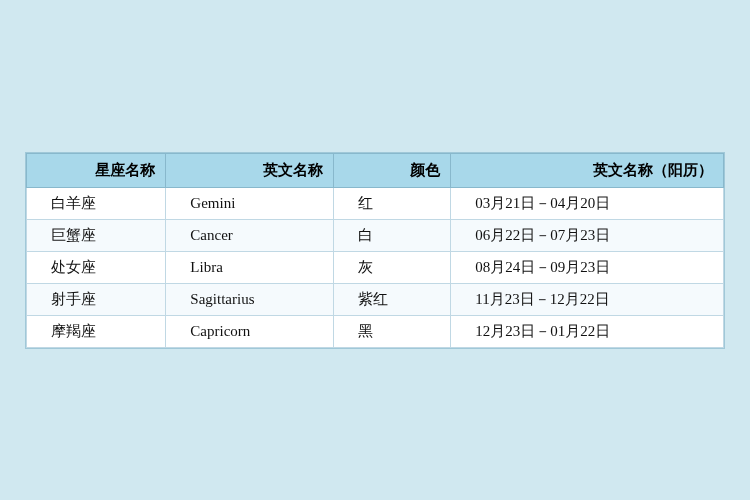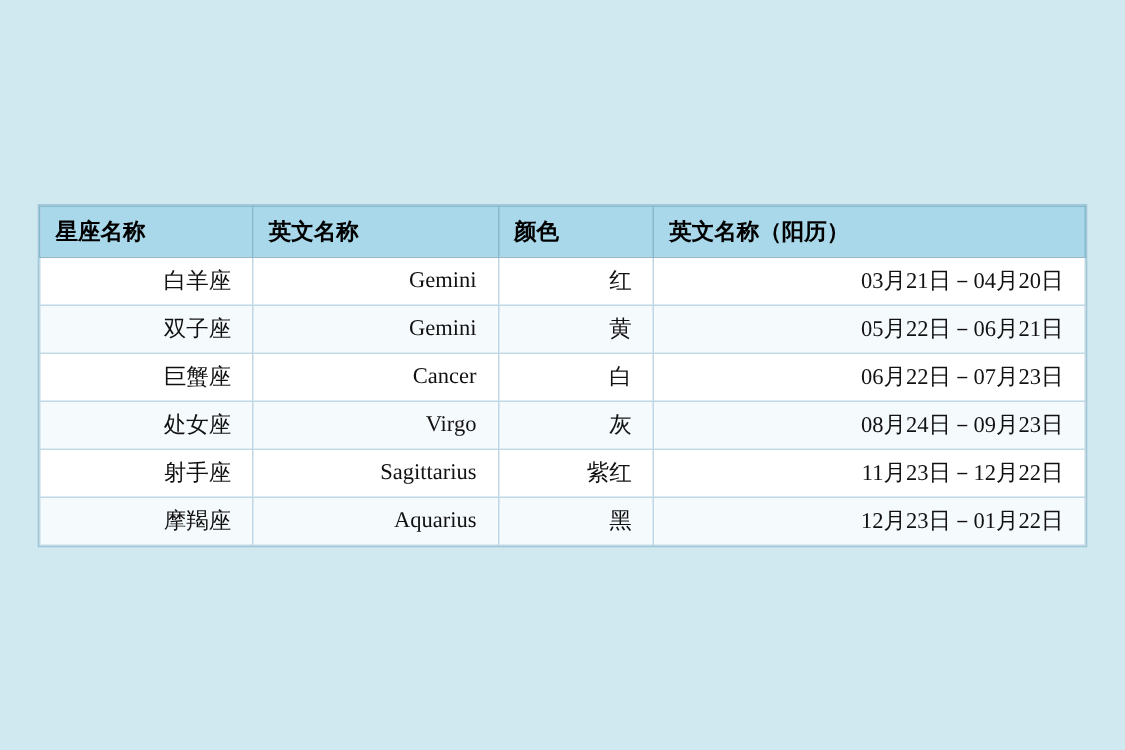--- a/index.html
+++ b/index.html
@@ -21,35 +21,35 @@
     table {
       width: 100%;
       border-collapse: collapse;
     }
     thead tr {
       background: #a8d8ea;
     }
     thead th {
       border: 1px solid #88b8cc;
       padding: 7px 10px;
-      text-align: left;
+      text-align: right;
       font-weight: bold;
       color: #000;
       font-size: 15px;
     }
     tbody tr {
       background: #fff;
     }
     tbody tr:nth-child(even) {
       background: #f5fafd;
     }
     tbody td {
       border: 1px solid #c0d8e4;
-      padding: 6px 14px;
-      text-align: right;
+      padding: 6px 24px;
+      text-align: left;
       color: #111;
       font-size: 15px;
     }
   </style>
 </head>
 <body>
 
 <div class="table-wrapper">
   <table>
     <thead>
@@ -61,44 +61,38 @@
         </tr>
     </thead>
     <tbody>
     <tr>
           <td>白羊座</td>
           <td>Gemini</td>
           <td>红</td>
           <td>03月21日－04月20日</td>
         </tr>
         <tr>
-          <td>双子座</td>
-          <td>Gemini</td>
-          <td>黄</td>
-          <td>05月22日－06月21日</td>
-        </tr>
-        <tr>
           <td>巨蟹座</td>
           <td>Cancer</td>
           <td>白</td>
           <td>06月22日－07月23日</td>
         </tr>
         <tr>
           <td>处女座</td>
-          <td>Virgo</td>
+          <td>Libra</td>
           <td>灰</td>
           <td>08月24日－09月23日</td>
         </tr>
         <tr>
           <td>射手座</td>
           <td>Sagittarius</td>
           <td>紫红</td>
           <td>11月23日－12月22日</td>
         </tr>
         <tr>
           <td>摩羯座</td>
-          <td>Aquarius</td>
+          <td>Capricorn</td>
           <td>黑</td>
           <td>12月23日－01月22日</td>
         </tr>
       </tbody>
   </table>
 </div>
 
 </body></html>

